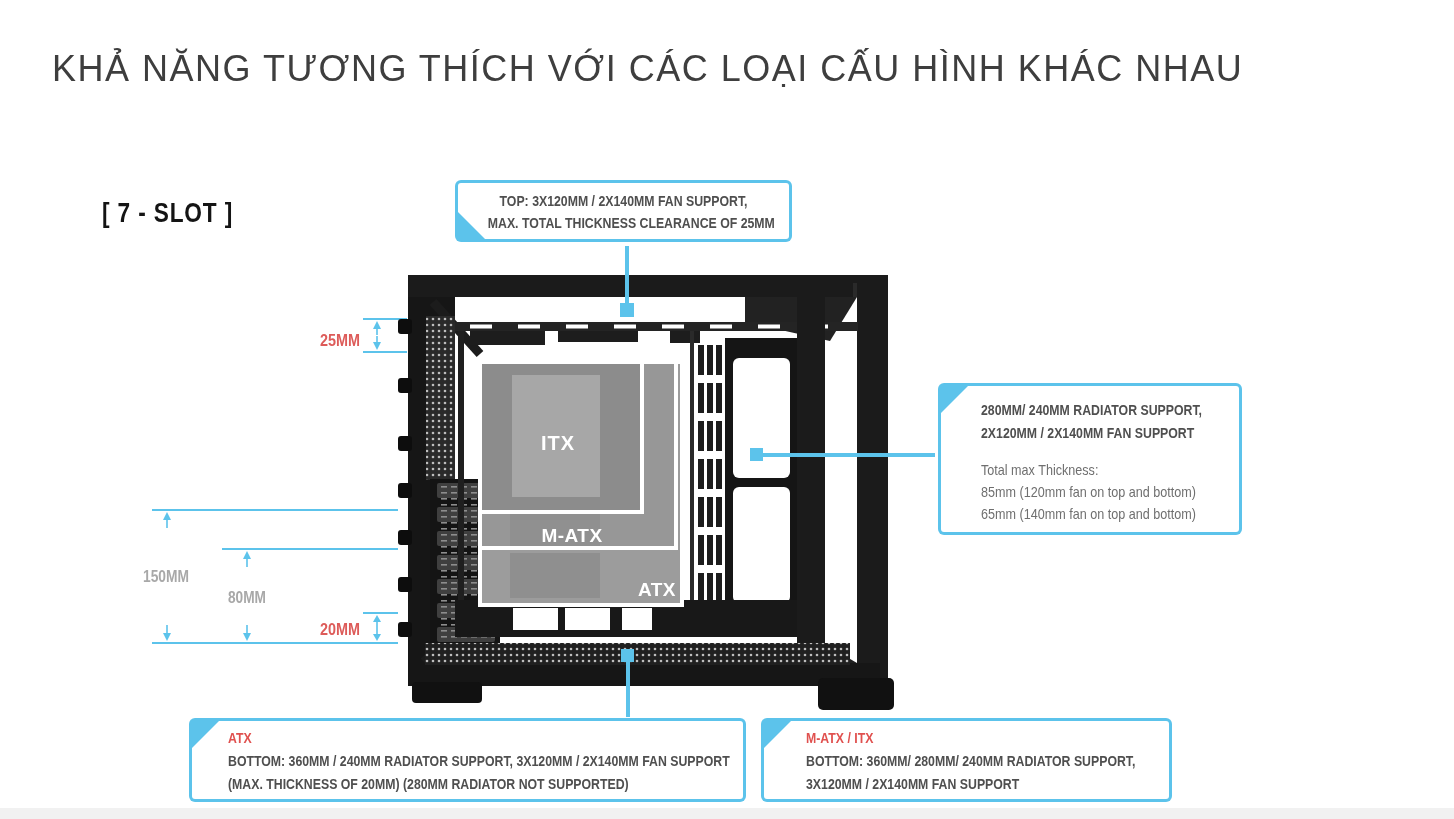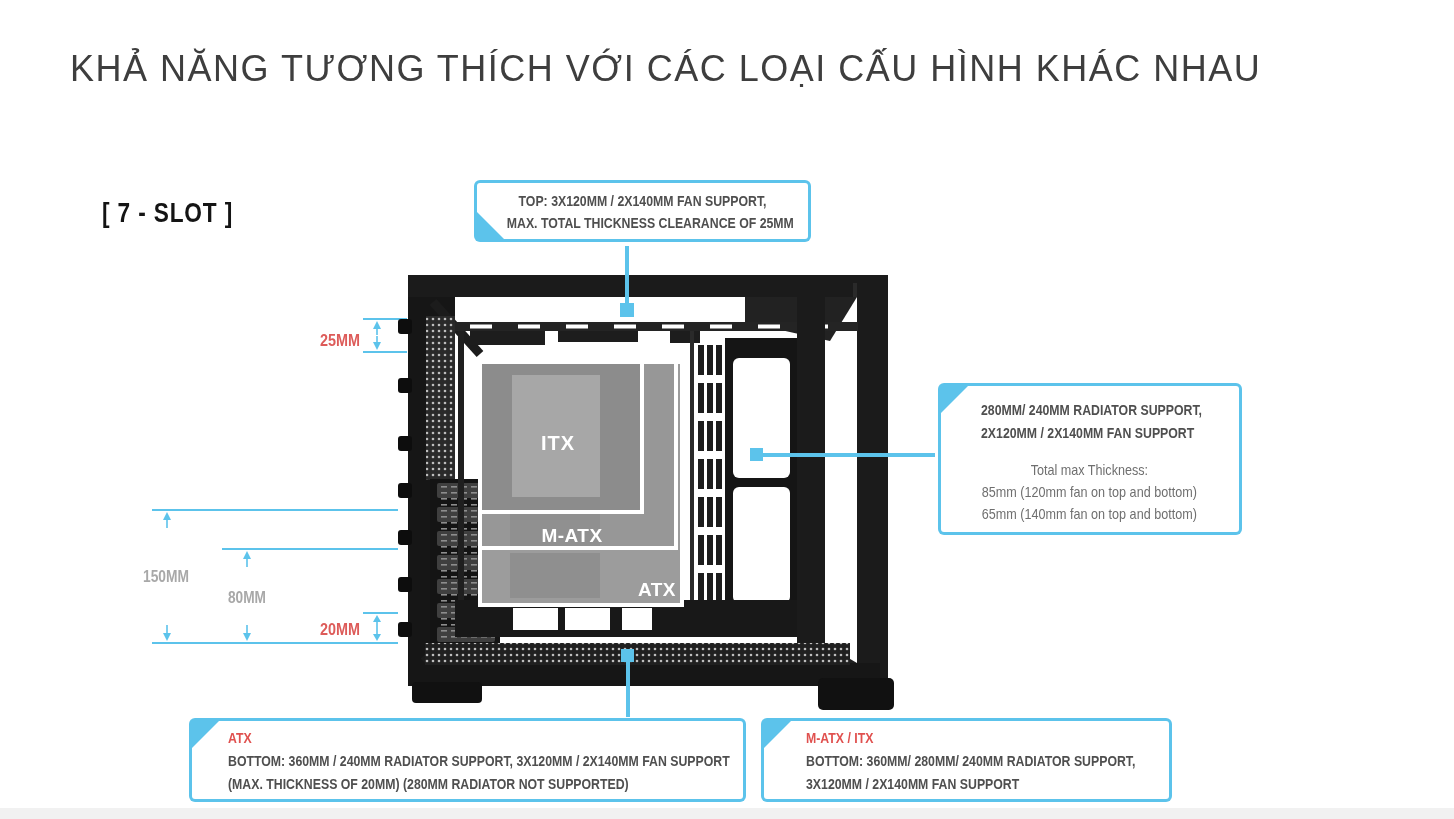--- a/index.html
+++ b/index.html
@@ -3,21 +3,21 @@
 <meta charset="utf-8">
 <style>
   html,body{margin:0;padding:0;}
   body{
     width:1454px;height:819px;position:relative;background:#ffffff;
     font-family:"Liberation Sans",sans-serif;overflow:hidden;
   }
   .abs{position:absolute;}
   
   #title{
-    left:70px;top:48px;width:1330px;
+    left:52px;top:48px;width:1330px;
     font-size:36px;font-weight:400;color:#3e3e3e;letter-spacing:1.5px;
     white-space:nowrap;
   }
   
   #slot-label{
     left:102px;top:198px;font-size:27px;font-weight:700;color:#141414;
     transform:scaleX(0.84);transform-origin:0 50%;white-space:nowrap;letter-spacing:1px;
   }
   
   .callout{background:#5CC3EB;border-radius:6px;}
@@ -31,24 +31,24 @@
   }
   .spec-center{
     font-weight:700;color:#4f4f4f;font-size:15px;line-height:22px;
     transform:scaleX(0.82);transform-origin:50% 50%;white-space:nowrap;text-align:center;
   }
   .spec-sub{
     font-weight:400;color:#6f6f6f;font-size:15px;line-height:22px;
     transform:scaleX(0.84);transform-origin:0 50%;white-space:nowrap;
   }
   .hdr-red{color:#E0514F;}
-  #co-top{left:474px;top:180px;width:337px;height:62px;}
+  #co-top{left:455px;top:180px;width:337px;height:62px;}
   #co-top .co-txt{padding-top:7px;}
   #co-right{left:938px;top:383px;width:304px;height:152px;}
-  #co-right .co-txt{padding:12px 0 0 40px;text-align:center;}
+  #co-right .co-txt{padding:12px 0 0 40px;}
   #co-bl{left:189px;top:718px;width:557px;height:84px;}
   #co-bl .co-txt{padding:5px 0 0 36px;}
   #co-br{left:761px;top:718px;width:411px;height:84px;}
   #co-br .co-txt{padding:5px 16px 0 42px;}
   .gap{height:15px;}
   
   #bottom-band{left:0;top:808px;width:1454px;height:11px;background:#f1f1f1;}
   svg text{font-family:"Liberation Sans",sans-serif;}
 </style>
 </head>

